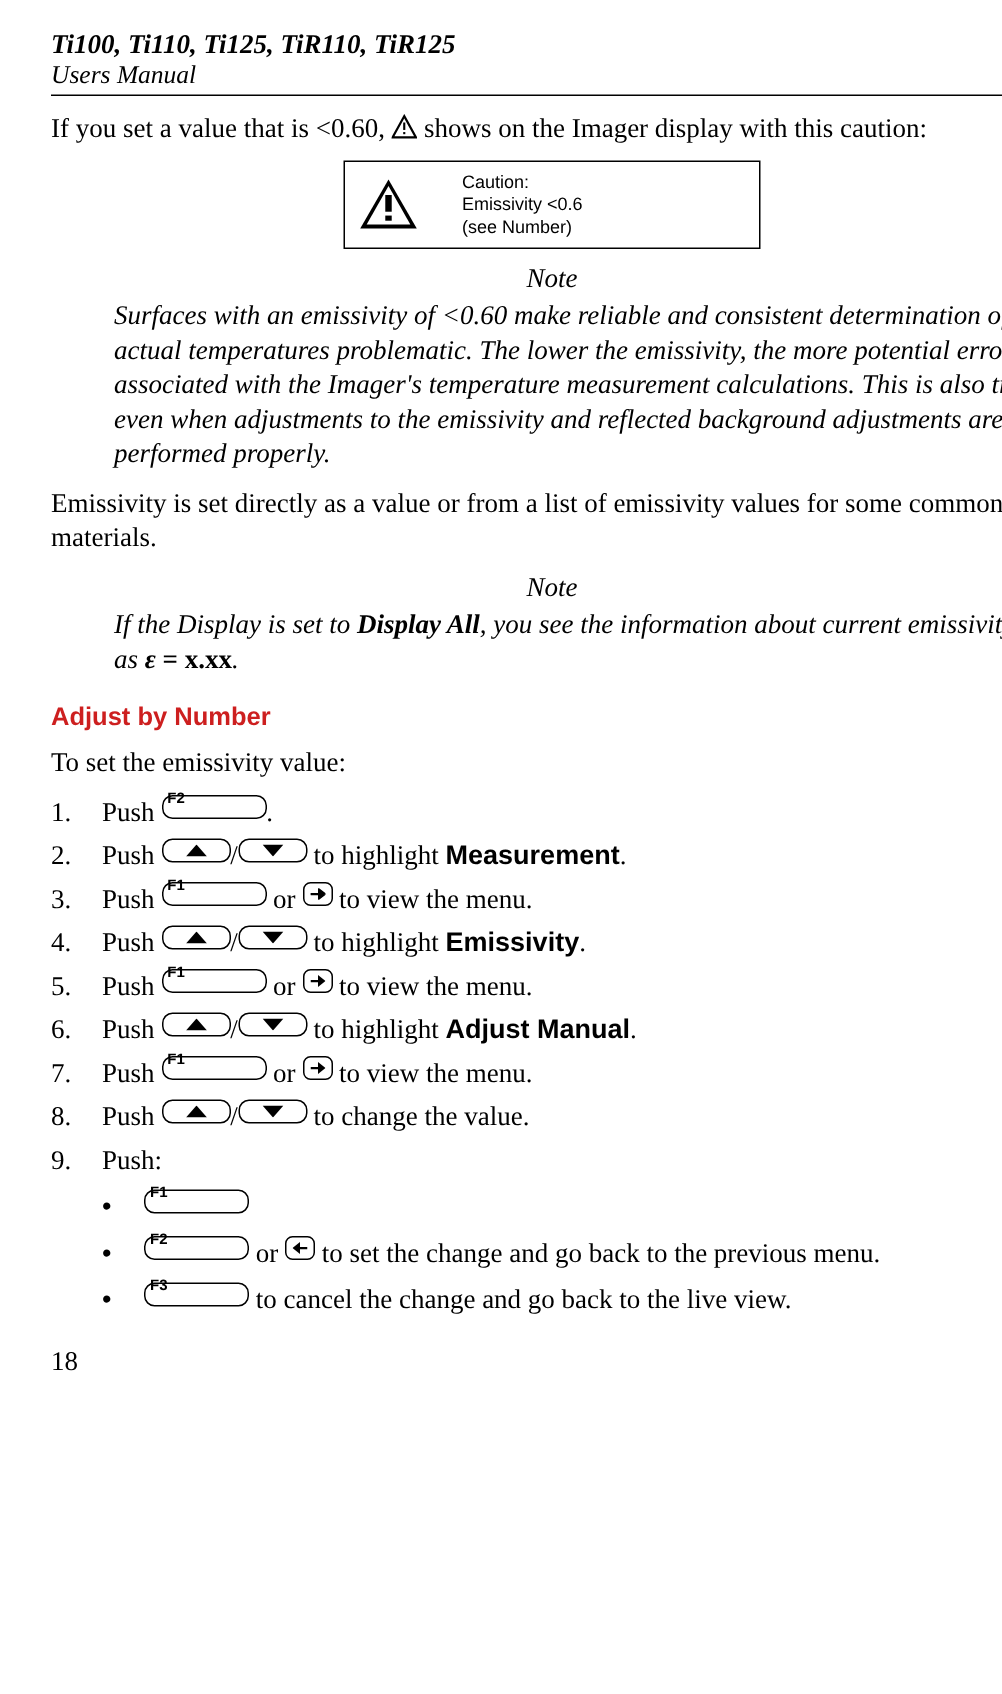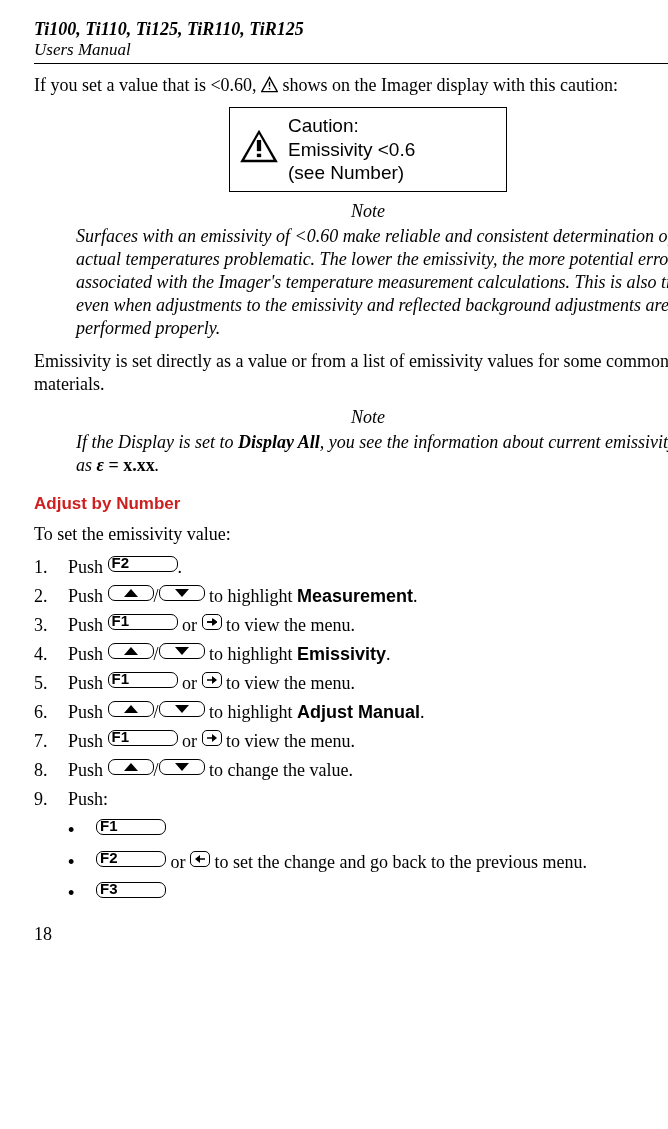--- a/index.html
+++ b/index.html
@@ -41,24 +41,24 @@
     width: 17px;
     height: 17px;
     vertical-align: -2px;
   }
   .caution-box {
     margin: 8px auto 8px auto;
     border: 1px solid #000;
     width: 260px;
     padding: 6px 8px 6px 8px;
     display: flex;
-    align-items: center;
-    gap: 8px;
+    align-items: flex-end;
+    gap: 28px;
     font-family: Arial, Helvetica, sans-serif;
-    font-size: 19px;
+    font-size: 12px;
   }
   .caution-box .big-warning svg {
     width: 42px;
     height: 36px;
   }
   .caution-text div {
     line-height: 1.25;
   }
   .note-heading {
     text-align: center;
@@ -123,21 +123,21 @@
     padding: 0 4px;
     vertical-align: 1px;
     position: relative;
     box-sizing: content-box;
   }
   .fkey .flabel {
     position: absolute;
     left: 3px;
     top: -4px;
     font-family: Arial, sans-serif;
-    font-size: 15px;
+    font-size: 10px;
     font-weight: bold;
   }
   .arrowkey {
     display: inline-block;
     border: 1.2px solid #000;
     border-radius: 7px;
     width: 44px;
     height: 14px;
     vertical-align: 1px;
     position: relative;
@@ -332,18 +332,18 @@
     <span>
       <span class="fkey"><span class="flabel">F2</span></span><span> or </span><span class="dirkey"><svg width="10" height="8">
             <polygon points="5,0 0,4 5,8" fill="#000"></polygon>
             <line x1="5" y1="4" x2="10" y2="4" stroke="#000" stroke-width="1.5"></line>
           </svg></span><span> to set the change and go back to the previous menu.</span>
     </span>
   </li>
   <li>
     <span class="dot">•</span>
     <span>
-      <span class="fkey"><span class="flabel">F3</span></span>
+      <span class="fkey"><span class="flabel">F3</span></span><span> to cancel the change and go back to the live view.</span>
     </span>
   </li>
 </ul>
 
 <div class="page-num">18</div>
 
 </body></html>

